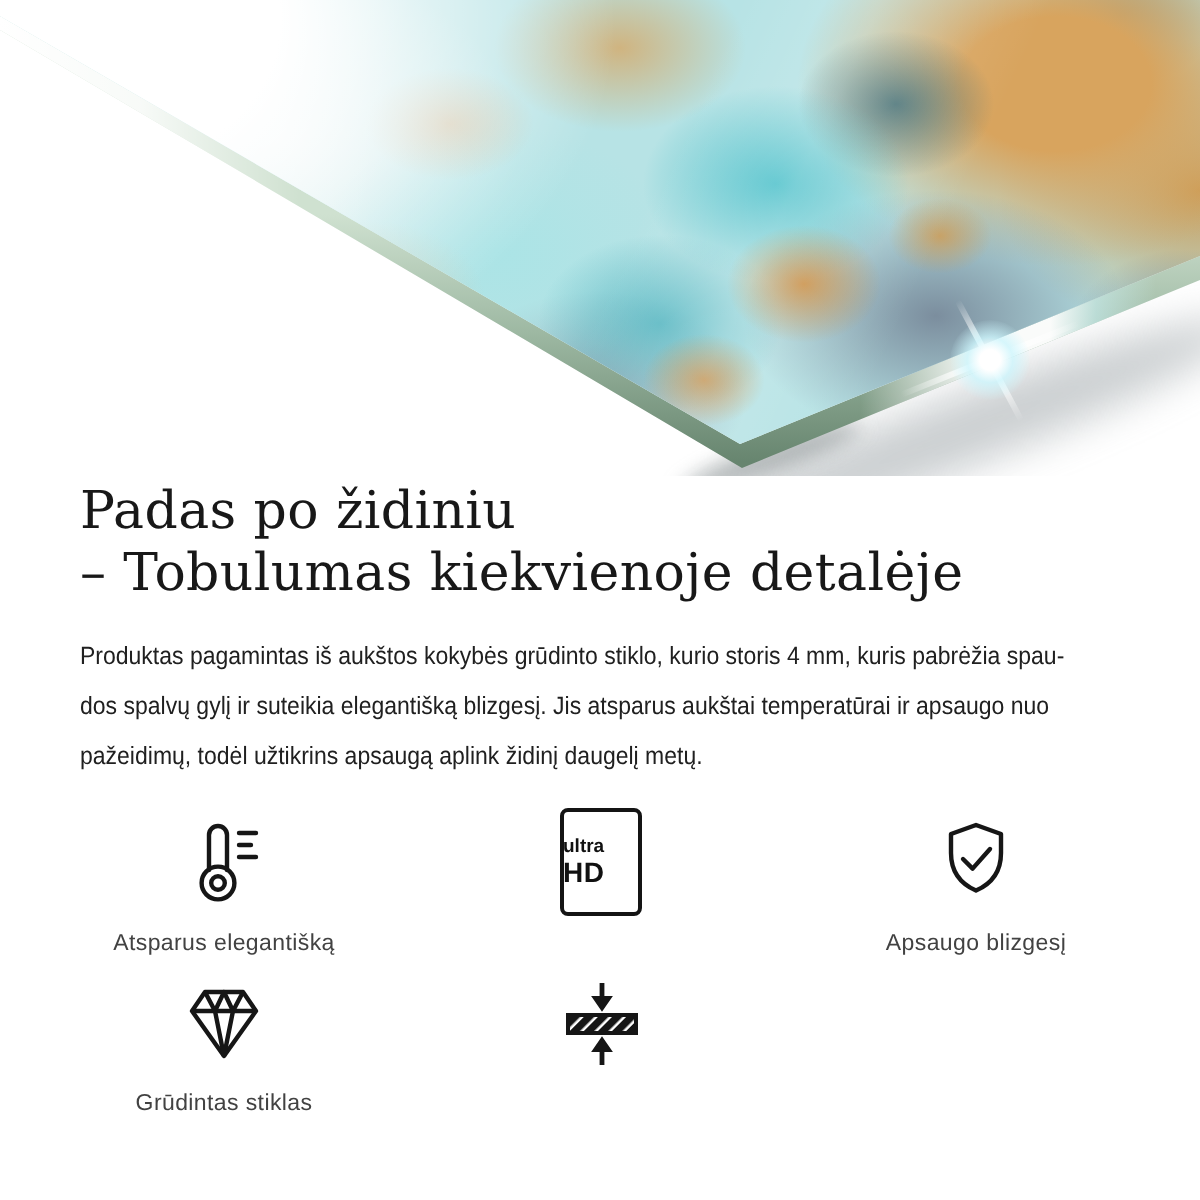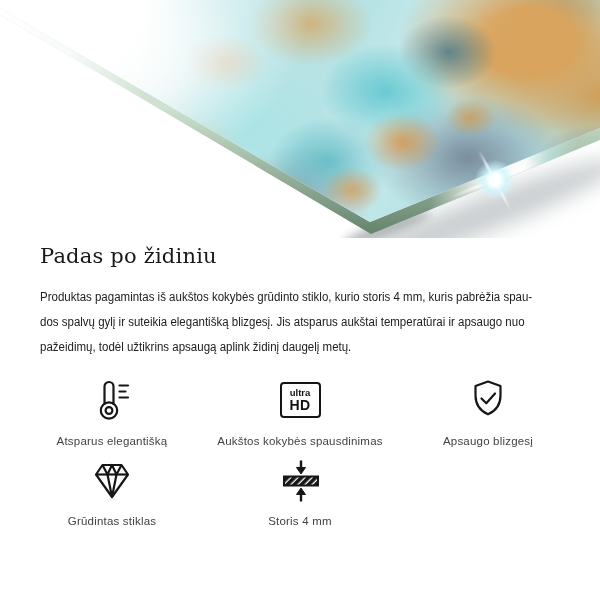--- a/index.html
+++ b/index.html
@@ -58,33 +58,33 @@
   .sparkle .r1 { left:0; top:46px; width:96px; height:3px; transform:rotate(-22deg);
     background:linear-gradient(90deg,rgba(255,255,255,0) 0%,#fff 42%,#fff 58%,rgba(255,255,255,0) 100%); }
   .sparkle .r2 { left:14px; top:46.5px; width:68px; height:2.5px; transform:rotate(62deg);
     background:linear-gradient(90deg,rgba(255,255,255,0) 0%,#fff 40%,#fff 60%,rgba(255,255,255,0) 100%); }
   .sparkle .glow { position:absolute; left:28px; top:28px; width:40px; height:40px; border-radius:50%;
     background:radial-gradient(circle,#fff 18%,rgba(205,245,252,0.8) 40%,rgba(205,245,252,0) 72%); }
 
   
   .content { padding:0 40px; }
   h1 { margin:0; padding-top:3px; font-family:"DejaVu Serif","Liberation Serif",serif;
-       font-weight:400; font-size:21px; line-height:31px; color:#181818; letter-spacing:0.2px; }
+       font-weight:400; font-size:26px; line-height:31px; color:#181818; letter-spacing:0.2px; }
   h1 .t-line { display:block; }
   .desc { margin:13px 0 0; font-size:12.5px; line-height:25px; color:#202020;
           white-space:pre; transform:scaleX(0.92); transform-origin:0 0; }
 
   
   .features { margin:17px -22px 0; display:grid; grid-template-columns:repeat(3,1fr); row-gap:10px; }
   .feature { text-align:center; }
   .f-icon { height:46px; display:flex; align-items:center; justify-content:center; }
   .f-label { margin-top:12px; font-size:11.5px; color:#424242; letter-spacing:0.2px; }
   svg.ic { stroke:#161616; fill:none; stroke-width:2.2; }
-  .hd-box { width:41px; height:36px; border:2.5px solid #141414; border-radius:4px;
-            display:flex; flex-direction:column; align-items:center; justify-content:center;
+  .hd-box { width:41px; height:54px; border:2.5px solid #141414; border-radius:4px;
+            display:flex; flex-direction:column; align-items:flex-start; justify-content:center;
             line-height:1; color:#111; }
   .hd-top { font-size:9.5px; font-weight:700; }
   .hd-main { font-size:14px; font-weight:800; letter-spacing:0.3px; margin-top:1px; }
 </style>
 </head>
 <body>
 
 <div class="page">
 
   <div class="hero">
@@ -96,20 +96,21 @@
     <div class="sparkle">
       <i class="ray r1"></i>
         <i class="ray r2"></i>
         <i class="glow"></i>
     </div>
   </div>
 
   <div class="content">
     <h1>
       <span class="t-line">Padas po židiniu</span>
+      <span class="t-line">– Tobulumas kiekvienoje detalėje</span>
     </h1>
 
     <p class="desc">Produktas pagamintas iš aukštos kokybės grūdinto stiklo, kurio storis 4 mm, kuris pabrėžia spau-
 dos spalvų gylį ir suteikia elegantišką blizgesį. Jis atsparus aukštai temperatūrai ir apsaugo nuo
 pažeidimų, todėl užtikrins apsaugą aplink židinį daugelį metų.</p>
 
     <div class="features">
 
       <div class="feature">
         <div class="f-icon">
@@ -123,21 +124,20 @@
         <div class="f-label">Atsparus elegantišką</div>
       </div>
 
       <div class="feature">
         <div class="f-icon">
           <div class="hd-box">
             <span class="hd-top">ultra</span>
             <span class="hd-main">HD</span>
           </div>
         </div>
-        <div class="f-label">Aukštos kokybės spausdinimas</div>
       </div>
 
       <div class="feature">
         <div class="f-icon">
           <svg class="ic" width="46" height="46" viewBox="0 0 46 46" stroke-linecap="round" stroke-linejoin="round">
             <path d="M23 4.5 L35.5 9 v9.5 c0 9.8 -5.2 15.6 -12.5 18.8 C15.8 34.1 10.5 28.3 10.5 18.5 V9 Z"></path>
             <path d="M16.5 21.5 l4.8 4.8 L30 16.5"></path>
           </svg>
         </div>
         <div class="f-label">Apsaugo blizgesį</div>
@@ -164,18 +164,17 @@
                 <rect x="0" y="0" width="2.6" height="5" fill="#161616"></rect>
               </pattern>
             </defs>
             <rect x="7" y="19.5" width="34" height="9" fill="url(#h4)" stroke-width="2"></rect>
             <path d="M24 3.5 V10" stroke-width="2.4"></path>
             <path d="M19.5 10.5 L24 17 L28.5 10.5 Z" fill="#161616" stroke-width="1"></path>
             <path d="M24 44.5 V38" stroke-width="2.4"></path>
             <path d="M19.5 37.5 L24 31 L28.5 37.5 Z" fill="#161616" stroke-width="1"></path>
           </svg>
         </div>
-        <div class="f-label">Storis 4 mm</div>
       </div>
 
     </div>
   </div>
 </div>
 
 </body></html>

